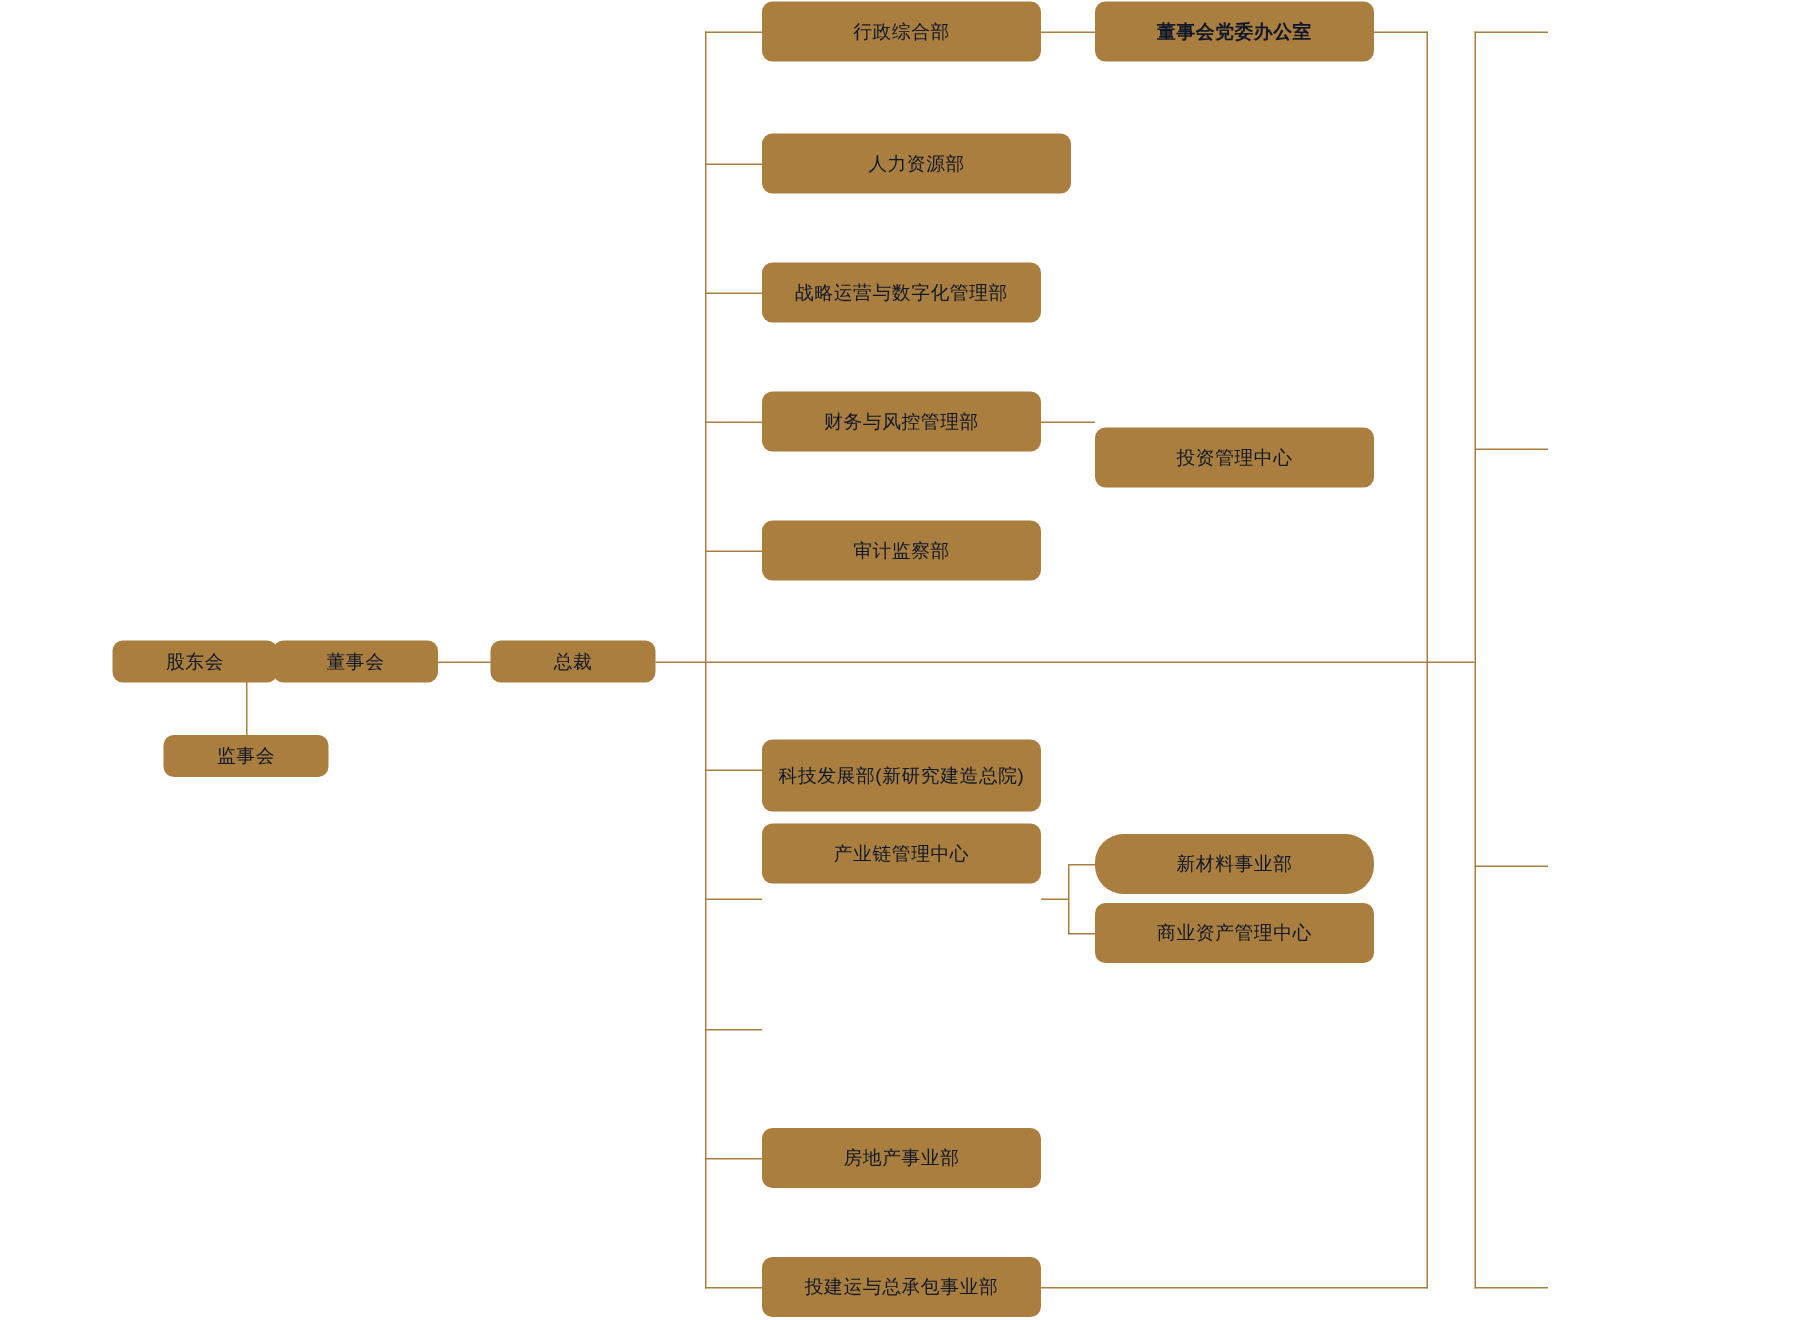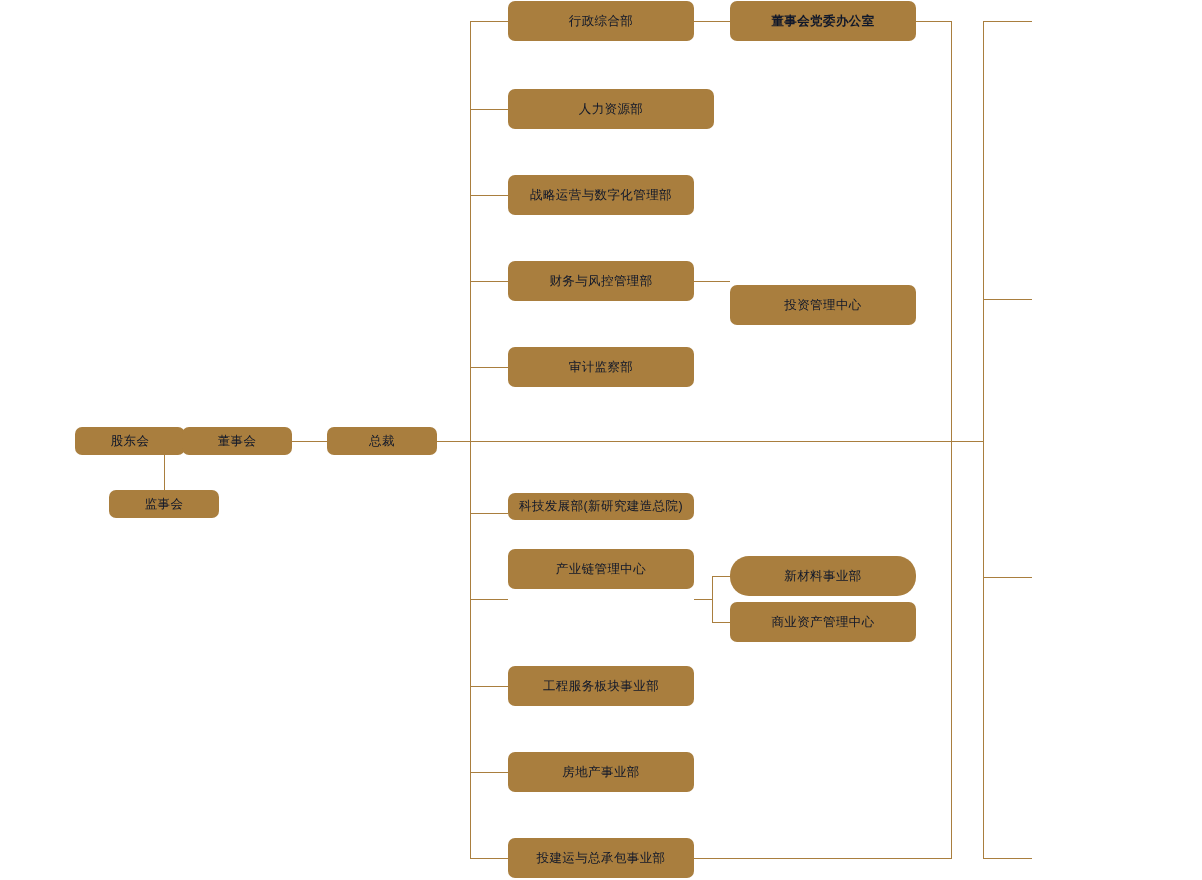--- a/index.html
+++ b/index.html
@@ -89,25 +89,24 @@
   <div class="conn h" style="left:694px; top:281px; width:36px;"></div>
 
   <div class="node" style="left:730px; top:261px; width:186px; height:40px;margin-top:24px;">投资管理中心</div>
 
   <div class="conn h" style="left:470px; top:513px; width:38px;"></div>
   <div class="conn h" style="left:470px; top:599px; width:38px;"></div>
   <div class="conn h" style="left:470px; top:686px; width:38px;"></div>
   <div class="conn h" style="left:470px; top:772px; width:38px;"></div>
   <div class="conn h" style="left:470px; top:858px; width:38px;"></div>
 
-  <div class="node" style="left:508px; top:493px; width:186px; height:27px;">科技发展部(新研究建造总院)</div>
+  <div class="node" style="left:508px; top:493px; width:186px; height:48px;">科技发展部(新研究建造总院)</div>
 
   <div class="node" style="left:508px; top:549px; width:186px; height:40px;">产业链管理中心</div>
 
-  <div class="node" style="left:508px; top:666px; width:186px; height:40px;">工程服务板块事业部</div>
 
   <div class="node" style="left:508px; top:752px; width:186px; height:40px;">房地产事业部</div>
 
   <div class="node" style="left:508px; top:838px; width:186px; height:40px;">投建运与总承包事业部</div>
 
   <div class="conn h" style="left:694px; top:599px; width:18px;"></div>
 
   <div class="conn v" style="left:712px; top:576px; height:47px;"></div>
 
   <div class="conn h" style="left:712px; top:576px; width:18px;"></div>

